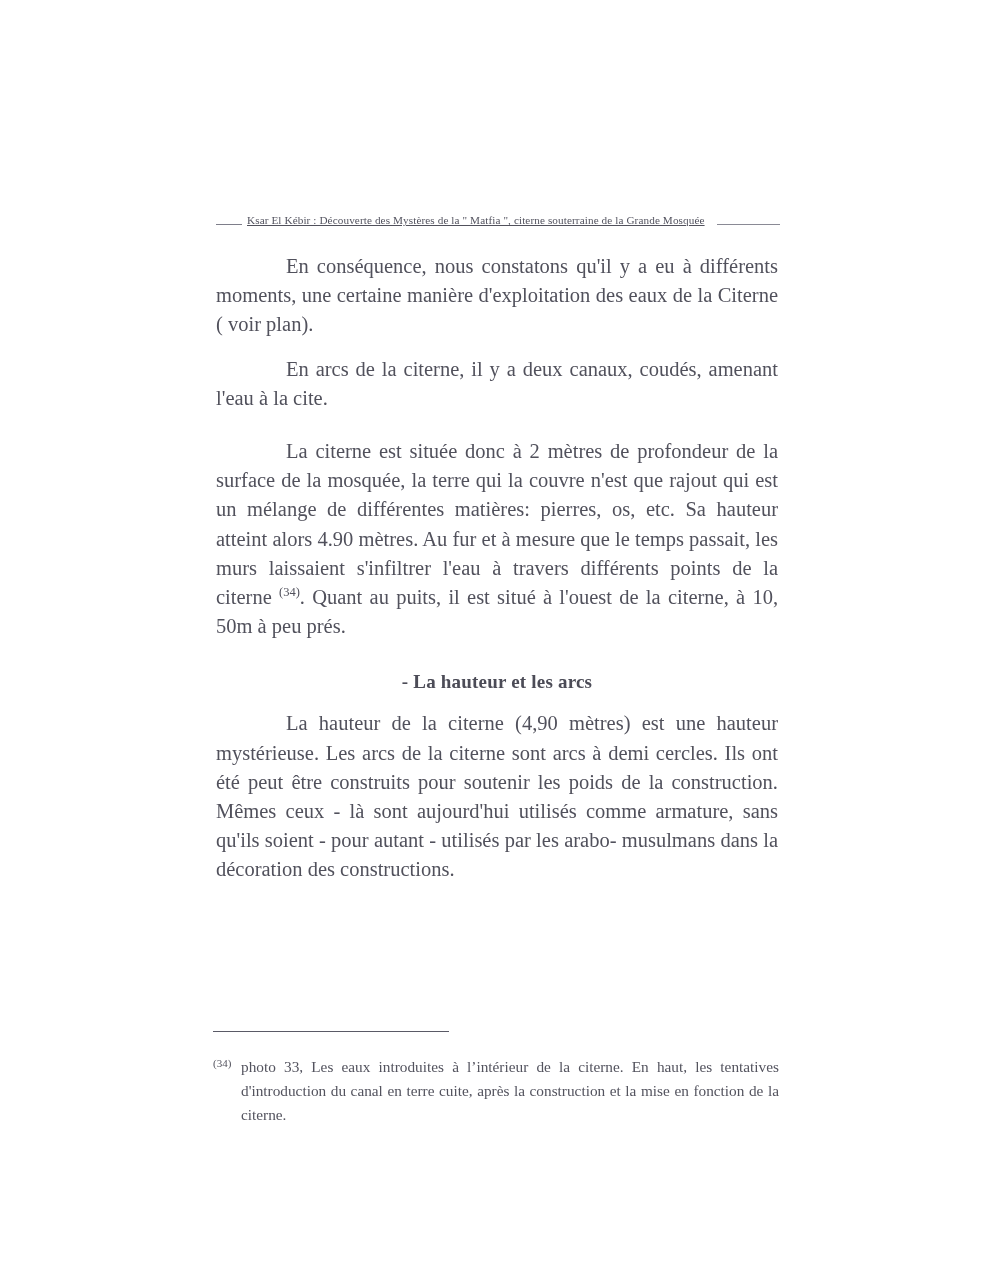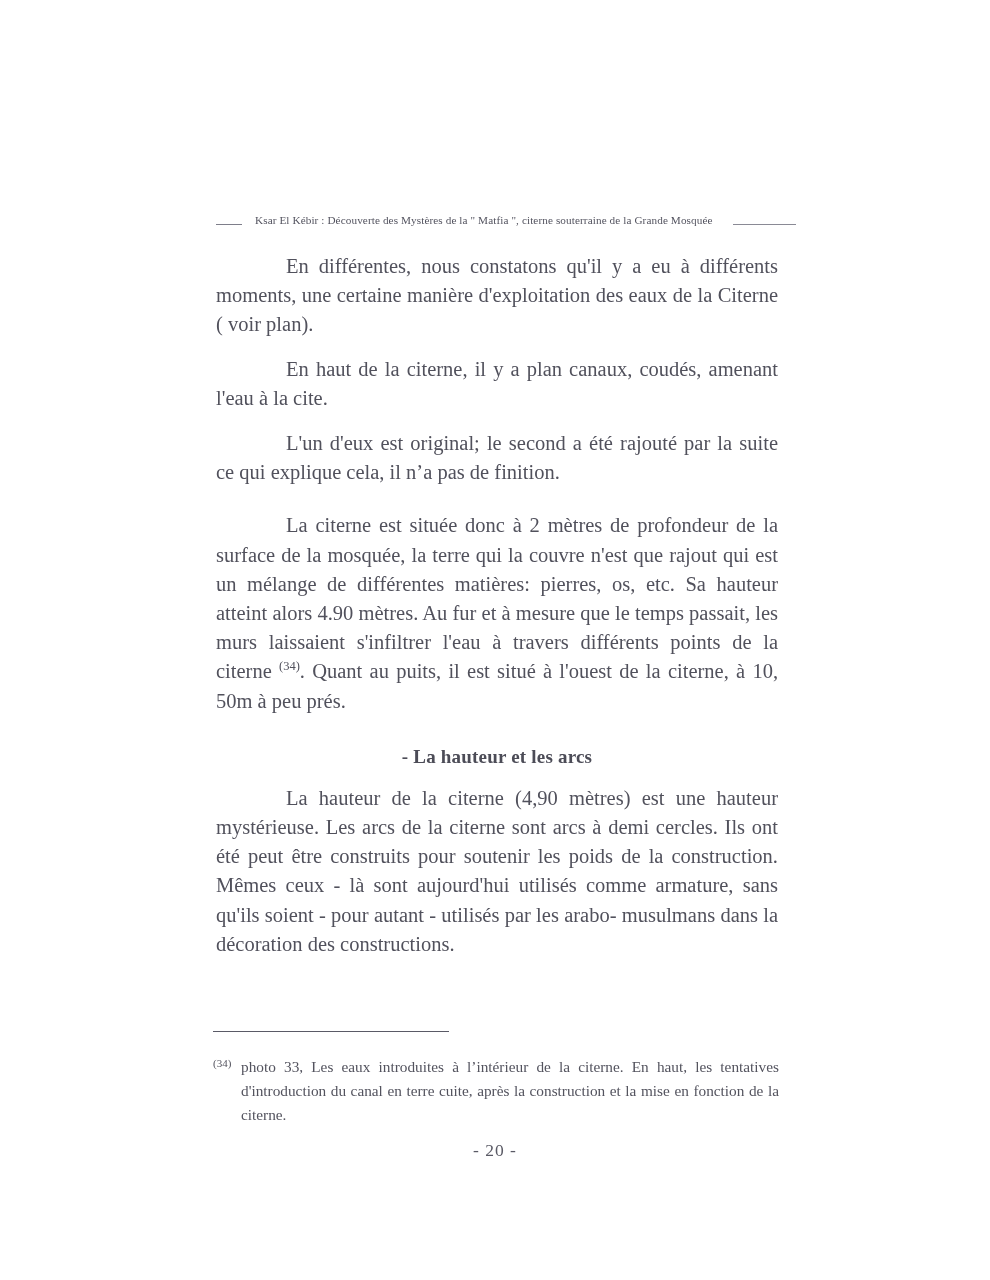--- a/index.html
+++ b/index.html
@@ -26,22 +26,23 @@
 
   
   .running-header {
     position: absolute;
     left: 216px;
     top: 211px;
     width: 562px;
     height: 20px;
     display: flex;
     align-items: center;
-    gap: 12px;
+    gap: 4px;
     white-space: nowrap;
+    text-decoration: underline;
   }
   .hdr-rule-left {
     width: 26px;
     height: 1px;
     background: #7e7e8a;
     flex: none;
     margin-right: 1px;
     margin-top: 7px;
   }
   .hdr-text {
@@ -148,37 +149,35 @@
 <div class="page">
 
   <div class="running-header">
     <span class="hdr-rule-left"></span>
     <span class="hdr-text">Ksar El Kébir : Découverte des Mystères de la " Matfia ", citerne souterraine de la Grande  Mosquée</span>
     <span class="hdr-rule-right"></span>
   </div>
 
   <div class="body-col">
 
-    <p class="para gap-a">En différentes, nous constatons qu'il y a eu à différents moments, une certaine manière d'exploitation des eaux de la Citerne ( voir plan).</p>
+    <p class="para gap-a">En conséquence, nous constatons qu'il y a eu à différents moments, une certaine manière d'exploitation des eaux de la Citerne ( voir plan).</p>
 
-    <p class="para gap-b">En haut de la citerne, il y a plan canaux, coudés, amenant l'eau à la cite.</p>
+    <p class="para gap-b">En arcs de la citerne, il y a deux canaux, coudés, amenant l'eau à la cite.</p>
 
-    <p class="para gap-c">L'un d'eux est original; le second a été rajouté par la suite ce qui explique cela, il n’a pas de finition.</p>
 
     <p class="para gap-d"><span>La citerne est située donc à 2 mètres de profondeur de la surface de la mosquée, la terre qui la couvre  n'est que rajout qui est un mélange de  différentes matières: pierres,  os,  etc. Sa hauteur atteint alors 4.90 mètres.   Au fur et à mesure que le temps passait, les murs laissaient s'infiltrer   l'eau à travers différents points de la citerne </span><span class="fn-ref">(34)</span><span>. Quant au puits, il est situé à l'ouest de la citerne, à 10, 50m à peu  prés.</span></p>
 
     <h2 class="subheading">- La hauteur et les arcs</h2>
 
     <p class="para after-head">La hauteur de la citerne (4,90 mètres) est une hauteur mystérieuse. Les arcs de la citerne sont arcs à demi cercles. Ils ont été peut être construits   pour soutenir les poids de la construction. Mêmes ceux  - là sont aujourd'hui utilisés comme armature, sans qu'ils soient - pour autant - utilisés par les arabo- musulmans dans la décoration des constructions.</p>
 
   </div>
 
   <div class="footnote-block">
     <div class="footnote-rule"></div>
     <div class="footnote-text">
       <span class="footnote-marker">(34)</span>
       <span>photo 33,  Les eaux introduites à l’intérieur de la citerne. En haut, les tentatives d'introduction du canal en terre cuite, après la construction et la mise en fonction de la citerne.</span>
     </div>
   </div>
 
-  <div class="page-number">- 20 -</div>
 
 </div>
 
 </body></html>

